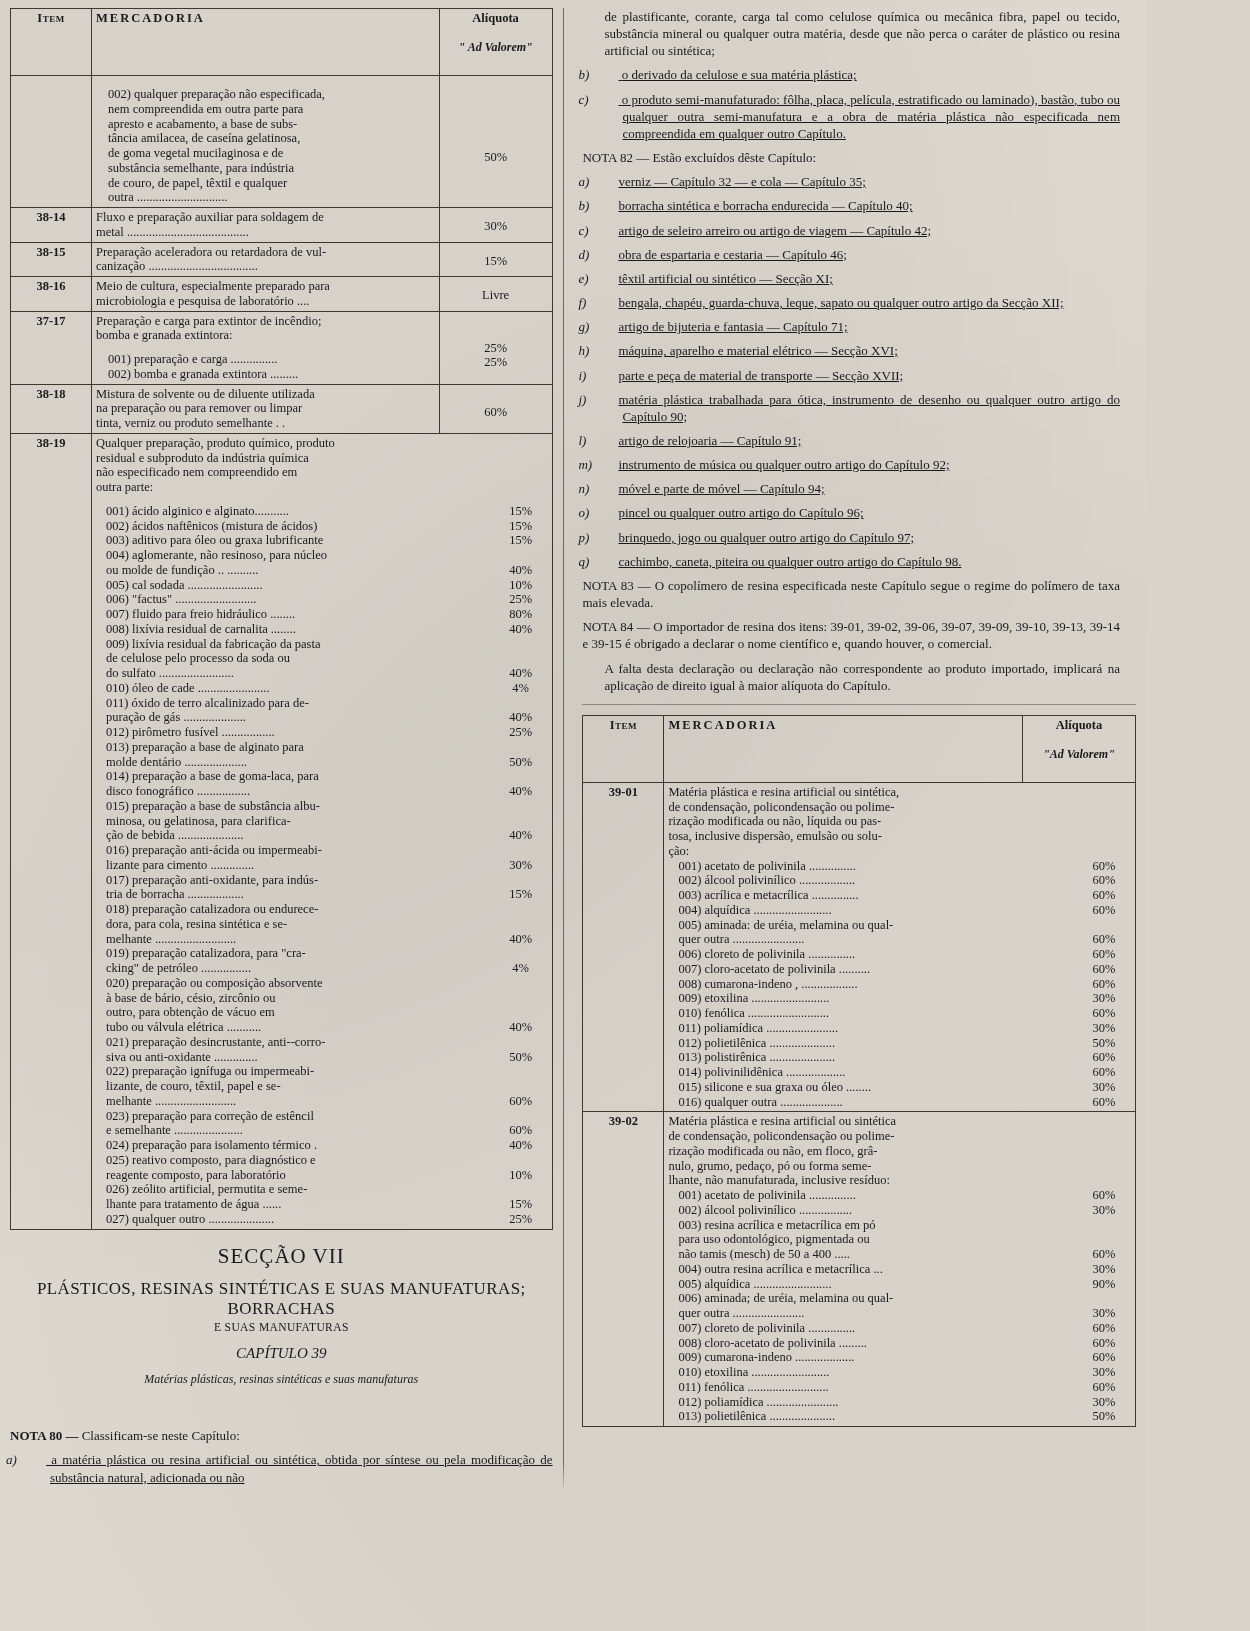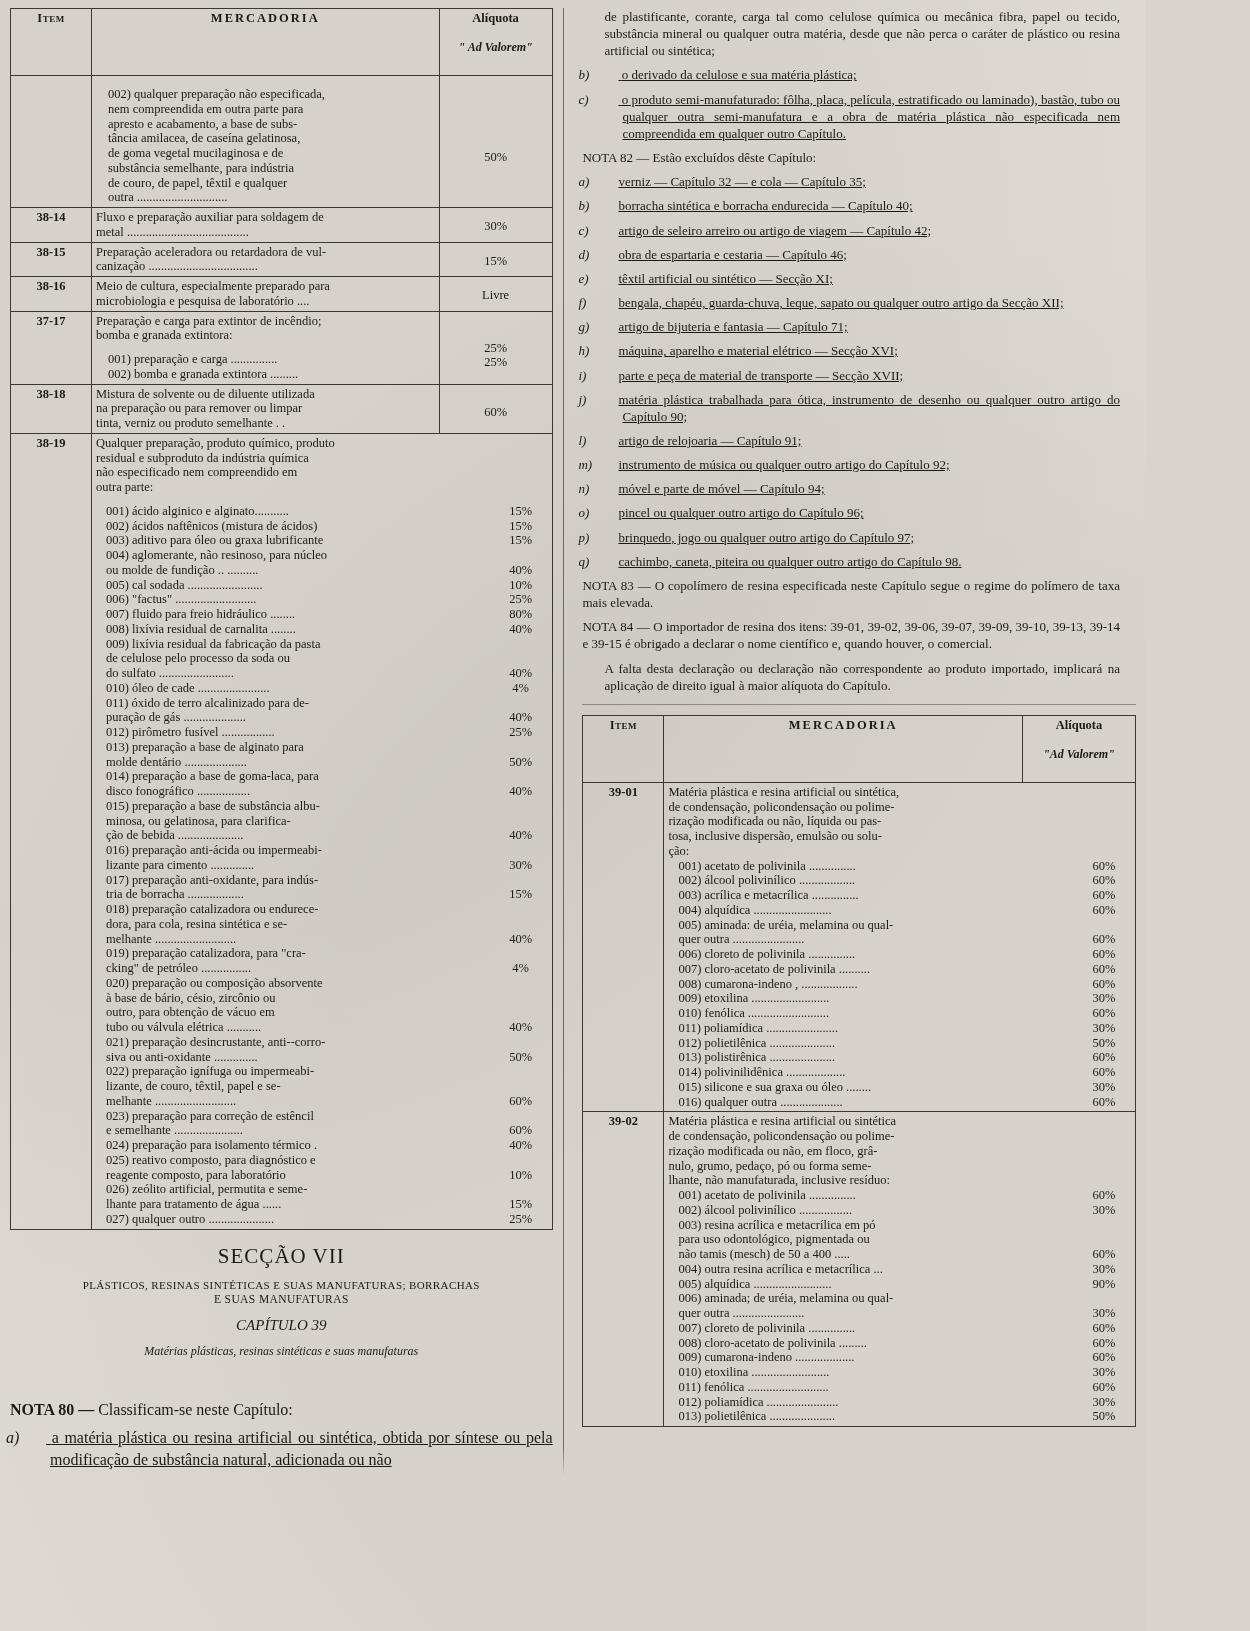--- a/index.html
+++ b/index.html
@@ -34,21 +34,21 @@
     border-collapse:collapse;
     font-size:12.5px;
     line-height:1.18;
   }
   table.tarifa th, table.tarifa td{
     border:1px solid #3c382f;
     vertical-align:top;
     padding:2px 4px;
   }
   .th-item{width:72px;text-align:center;font-variant:small-caps;letter-spacing:.5px;}
-  .th-merc{text-align:center;font-variant:small-caps;letter-spacing:2px;}
+  .th-merc{text-align:left;font-variant:small-caps;letter-spacing:2px;}
   .th-aliq{width:104px;text-align:center;}
   .th-aliq .l1{display:block;}
   .th-aliq .l2{display:block;font-style:italic;font-size:12px;margin-top:14px;}
   .hdrrow th{height:62px;vertical-align:middle;}
   td.c-item{width:72px;text-align:center;font-weight:bold;white-space:nowrap;}
   td.c-aliq{width:104px;text-align:center;white-space:nowrap;}
   td.c-merc{text-align:justify;}
   .ln{display:block;}
   .ind1{padding-left:26px;display:block;text-indent:-14px;}
   .gap{height:9px;display:block;}
@@ -63,25 +63,25 @@
   .p-nota .tag{white-space:nowrap;}
   .lettered{margin:0 0 6px 0;padding-left:40px;text-indent:-22px;text-decoration:underline;}
   .lettered .mk{font-style:italic;display:inline-block;width:18px;}
   .indented{padding-left:22px;}
   .tight{margin-bottom:3px;}
   
   .sec{
     text-align:center;margin-top:14px;
   }
   .sec .h1{font-size:21px;letter-spacing:1px;margin:4px 0 10px 0;}
-  .sec .sub1{font-size:11px;letter-spacing:.4px;font-variant:small-caps;margin:0 0 2px 0;}
+  .sec .sub1{font-size:17px;letter-spacing:.4px;font-variant:small-caps;margin:0 0 2px 0;}
   .sec .sub2{font-size:11.5px;letter-spacing:.4px;font-variant:small-caps;margin:0 0 12px 0;}
   .sec .cap{font-size:15px;font-style:italic;margin:6px 0 10px 0;}
   .sec .capsub{font-size:12px;font-style:italic;margin:0 0 14px 0;}
-  .notablk{font-size:16px;line-height:1.35;text-align:justify;margin-top:40px;}
+  .notablk{font-size:13px;line-height:1.35;text-align:justify;margin-top:40px;}
   .notablk .nt{font-weight:bold;}
   .hr-note{height:1px;background:#4a463f;opacity:.5;margin:10px 0 6px 0;}
   .right-table-wrap{margin-top:10px;}
 </style>
 </head>
 <body>
 
 <div class="page">
   <div class="cols">
 

